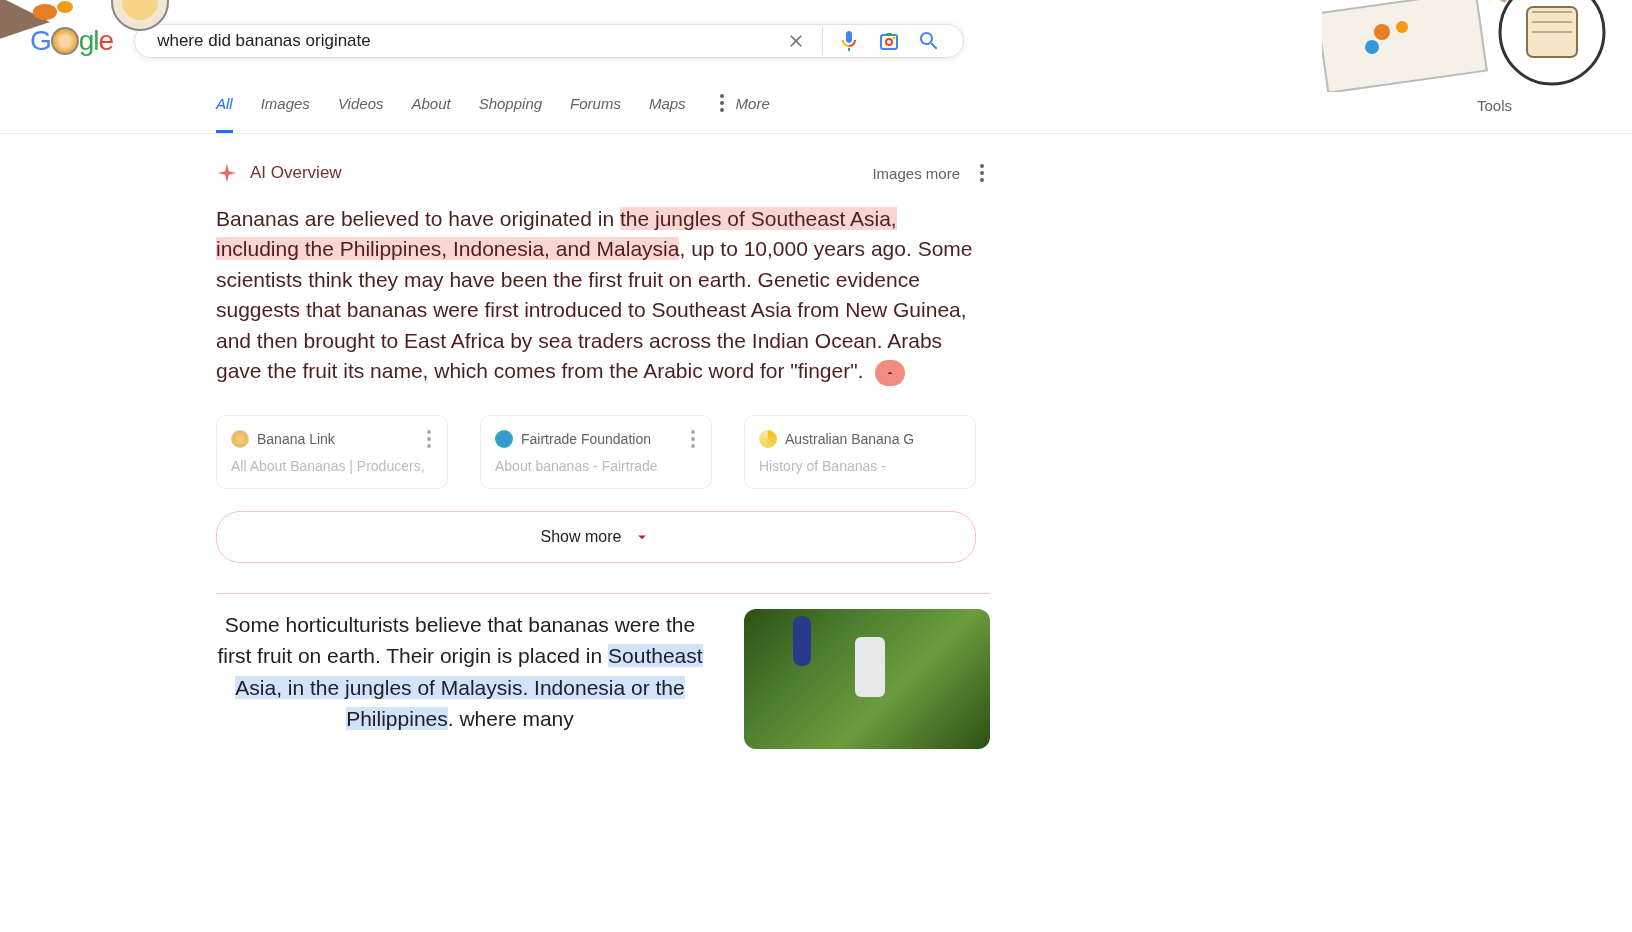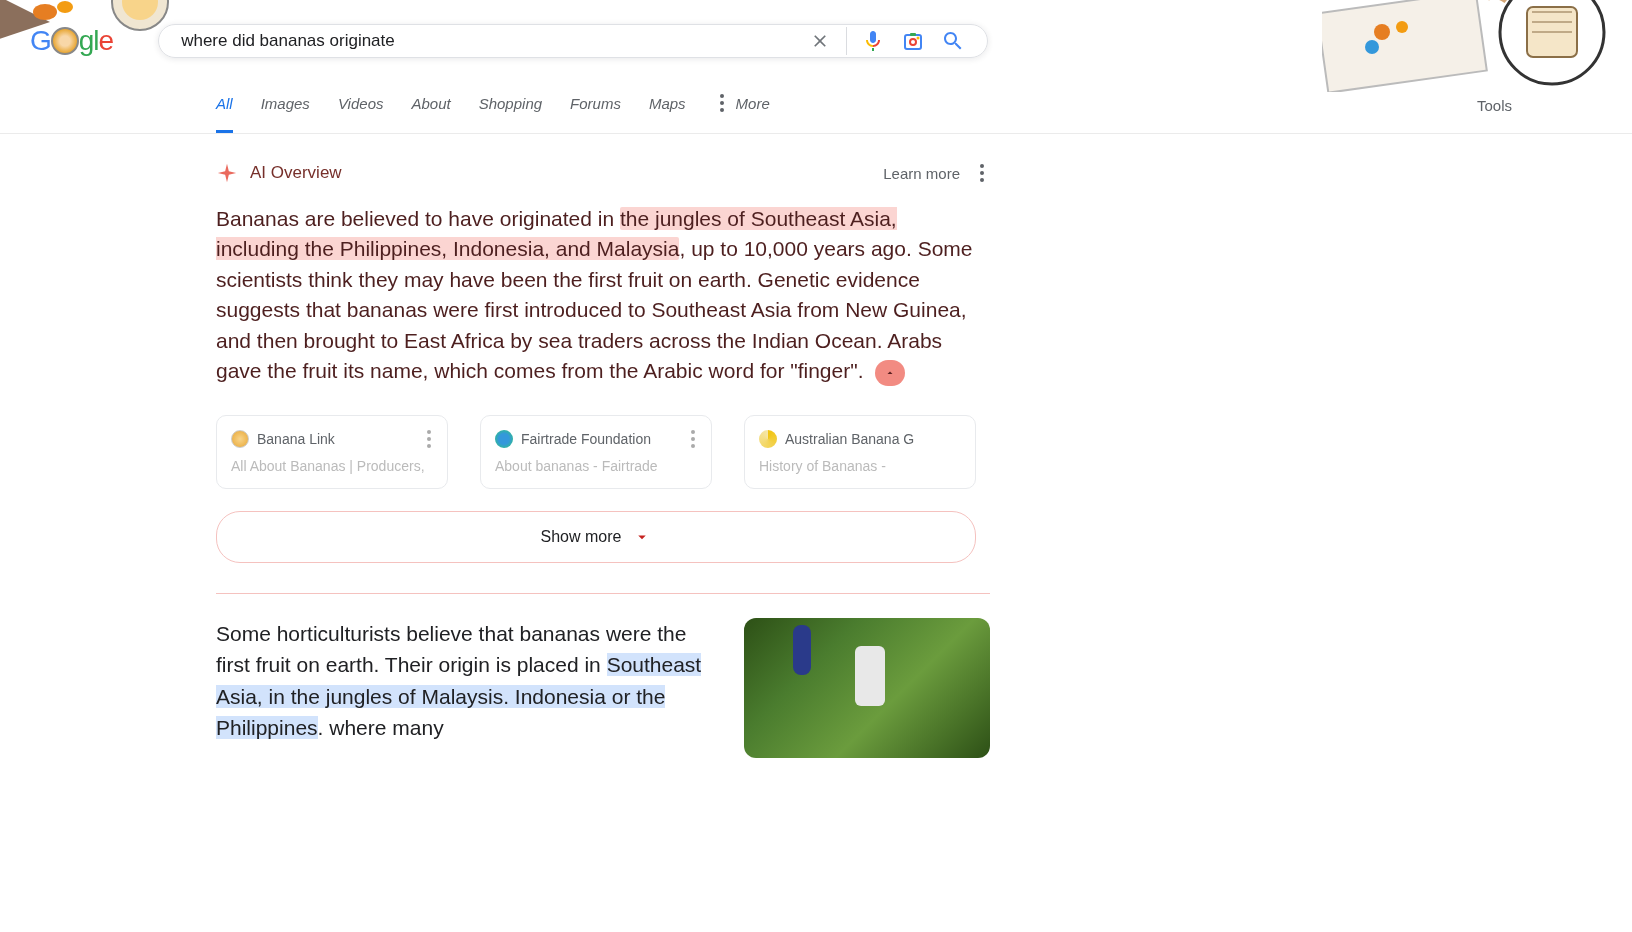--- a/index.html
+++ b/index.html
@@ -1,19 +1,19 @@
 <!DOCTYPE html>
 <html><head>
 <meta charset="utf-8">
 <style>
 * { margin: 0; padding: 0; box-sizing: border-box; }
 body { font-family: Arial, sans-serif; background: #fff; color: #202124; }
 .topbar { border-bottom: 1px solid #ebebeb; padding-top: 4px; position: relative; }
 .header-row { display: flex; align-items: center; padding: 20px 0 20px 30px; }
-.logo { font-size: 28px; font-weight: 500; color: #5f6368; margin-right: 45px; letter-spacing: -1px; font-family: 'Product Sans', Arial, sans-serif; position: relative; }
+.logo { font-size: 28px; font-weight: 500; color: #5f6368; margin-right: 21px; letter-spacing: -1px; font-family: 'Product Sans', Arial, sans-serif; position: relative; }
 .logo .g1 { color: #4285f4; }
 .logo .o2 { color: #fbbc05; }
 .logo .g2 { color: #4285f4; }
 .logo .l { color: #34a853; }
 .logo .e { color: #ea4335; }
 .doodle-o { display: inline-block; width: 28px; height: 28px; border-radius: 50%; background: radial-gradient(circle, #f8d7a8 30%, #e8a735 70%); vertical-align: middle; border: 2px solid #888; position: relative; top: -2px; }
 .searchbox { display: flex; align-items: center; border: 1px solid #dfe1e5; border-radius: 24px; height: 34px; width: 830px; padding: 0 14px; box-shadow: 0 1px 6px rgba(32,33,36,0.1); }
 .search-input { flex: 1; border: none; outline: none; font-size: 17px; color: #202124; padding: 0 8px; }
 .sb-icon { width: 40px; height: 40px; display: flex; align-items: center; justify-content: center; cursor: pointer; }
 .sb-sep { width: 1px; height: 28px; background: #dadce0; margin: 0 6px; }
@@ -34,21 +34,21 @@
 .ai-text .hl { background: #fbd5d2; color: #4d1f1f; border-radius: 2px; }
 .collapse-chip { display: inline-flex; align-items: center; justify-content: center; width: 30px; height: 26px; background: #f28b82; border-radius: 14px; margin-left: 6px; cursor: pointer; vertical-align: middle; }
 .sources { display: flex; gap: 32px; margin-top: 28px; max-width: 760px; }
 .source-card { flex: 1; border: 1px solid #e8eaed; border-radius: 10px; padding: 14px; position: relative; min-height: 56px; overflow: hidden; }
 .source-head { display: flex; align-items: center; gap: 8px; color: #5f6368; font-size: 14px; }
 .source-fav { width: 18px; height: 18px; border-radius: 50%; flex-shrink: 0; }
 .source-menu { position: absolute; right: 10px; top: 14px; color: #aaa; cursor: pointer; }
 .source-sub { color: #bbb; font-size: 14px; margin-top: 10px; white-space: nowrap; overflow: hidden; }
 .show-more { margin-top: 22px; border: 1px solid #f5c2bf; border-radius: 24px; height: 52px; display: flex; align-items: center; justify-content: center; gap: 12px; cursor: pointer; max-width: 760px; color: #202124; font-size: 16px; }
 .divider { border: none; border-top: 1px solid #f5c2bf; margin-top: 30px; max-width: 1200px; }
-.result { margin-top: 24px; display: flex; gap: 40px; max-width: 790px; }
+.result { margin-top: 15px; display: flex; gap: 40px; max-width: 790px; text-align: center; }
 .result-text { font-size: 21px; line-height: 1.5; color: #202124; flex: 1; }
 .result-text .hl2 { background: #d2e3fc; }
 .result-img { width: 246px; height: 140px; border-radius: 12px; background: linear-gradient(135deg, #2d5016 0%, #4a7c2e 30%, #6b9c3d 60%, #2d5016 100%); position: relative; overflow: hidden; flex-shrink: 0; }
 .result-img::before { content: ''; position: absolute; left: 45%; top: 20%; width: 30px; height: 60px; background: #e8e8e8; border-radius: 6px; }
 .result-img::after { content: ''; position: absolute; left: 20%; top: 5%; width: 18px; height: 50px; background: #2a3a8a; border-radius: 8px; }
 .dots-v { display: inline-flex; flex-direction: column; gap: 3px; align-items: center; justify-content: center; width: 16px; }
 .dots-v span { width: 4px; height: 4px; background: currentColor; border-radius: 50%; }
 </style>
 </head>
 <body>
@@ -131,21 +131,21 @@
     <div class="tools">Tools</div>
   </div>
 </div>
 
 <div class="content">
   <div class="ai-header">
     <svg class="sparkle" viewBox="0 0 24 24">
         <path fill="#ea6a5e" d="M12 2 L14 10 L22 12 L14 14 L12 22 L10 14 L2 12 L10 10 Z"></path>
       </svg>
     <span class="ai-title">AI Overview</span>
-    <span class="learn-more">Learn more</span>
+    <span class="learn-more">Images more</span>
     <span class="ai-menu dots-v">
         <span></span>
         <span></span>
         <span></span>
       </span>
   </div>
 
   <div class="ai-text">
     <span>Bananas are believed to have originated in </span><span class="hl">the jungles of Southeast Asia, including the Philippines, Indonesia, and Malaysia</span><span>, up to 10,000 years ago. Some scientists think they may have been the first fruit on earth. Genetic evidence suggests that bananas were first introduced to Southeast Asia from New Guinea, and then brought to East Africa by sea traders across the Indian Ocean. Arabs gave the fruit its name, which comes from the Arabic word for "finger". </span><span class="collapse-chip">
         <svg width="12" height="12" viewBox="0 0 24 24">

